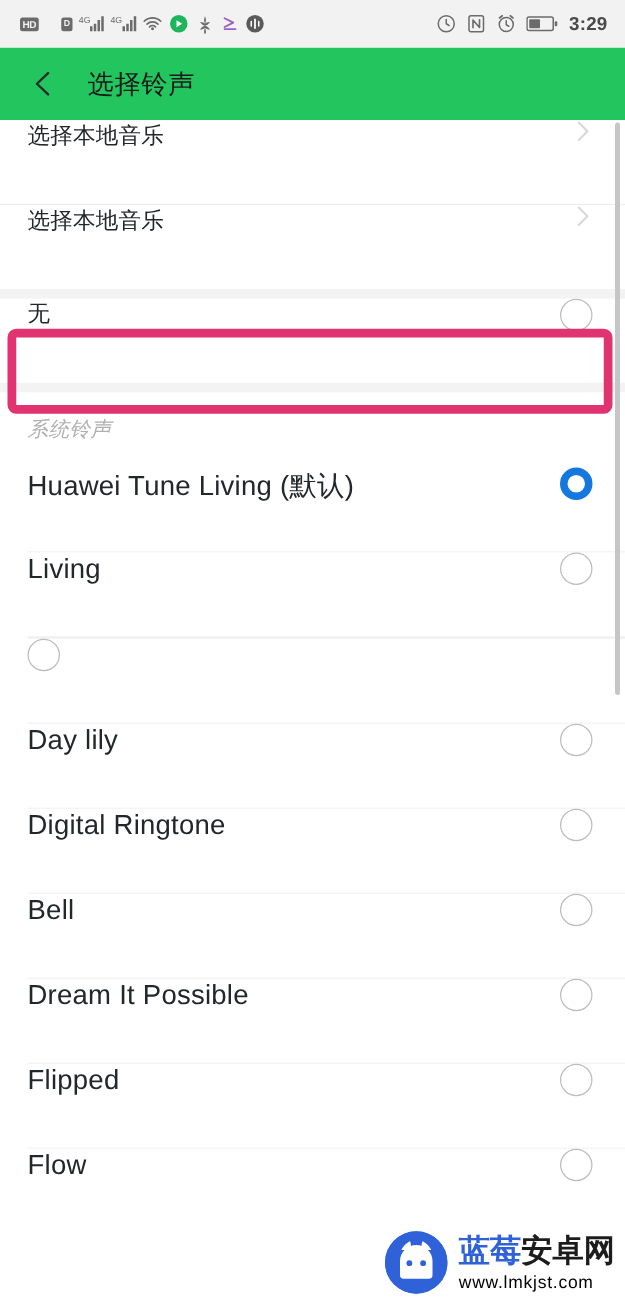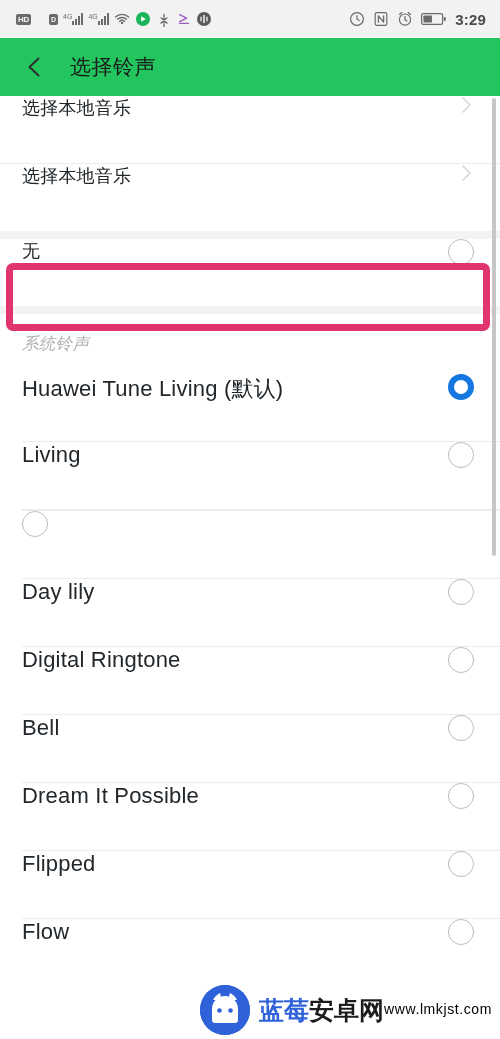--- a/index.html
+++ b/index.html
@@ -214,21 +214,21 @@
     gap: 9px;
     z-index: 8;
   }
   .wm-logo {
     width: 50px; height: 50px;
     border-radius: 50%;
     background: #2f62d8;
     position: relative;
     flex: 0 0 auto;
   }
-  .wm-text { display: flex; flex-direction: row; line-height: 1; }
+  .wm-text { display: flex; flex-direction: column; line-height: 1; }
   .wm-cn {
     font-size: 25px;
     font-weight: bold;
     letter-spacing: 0px;
     white-space: nowrap;
   }
   .wm-cn .b { color: #2f62d8; }
   .wm-cn .k { color: #1c1c1c; }
   .wm-url {
     font-size: 14px;

